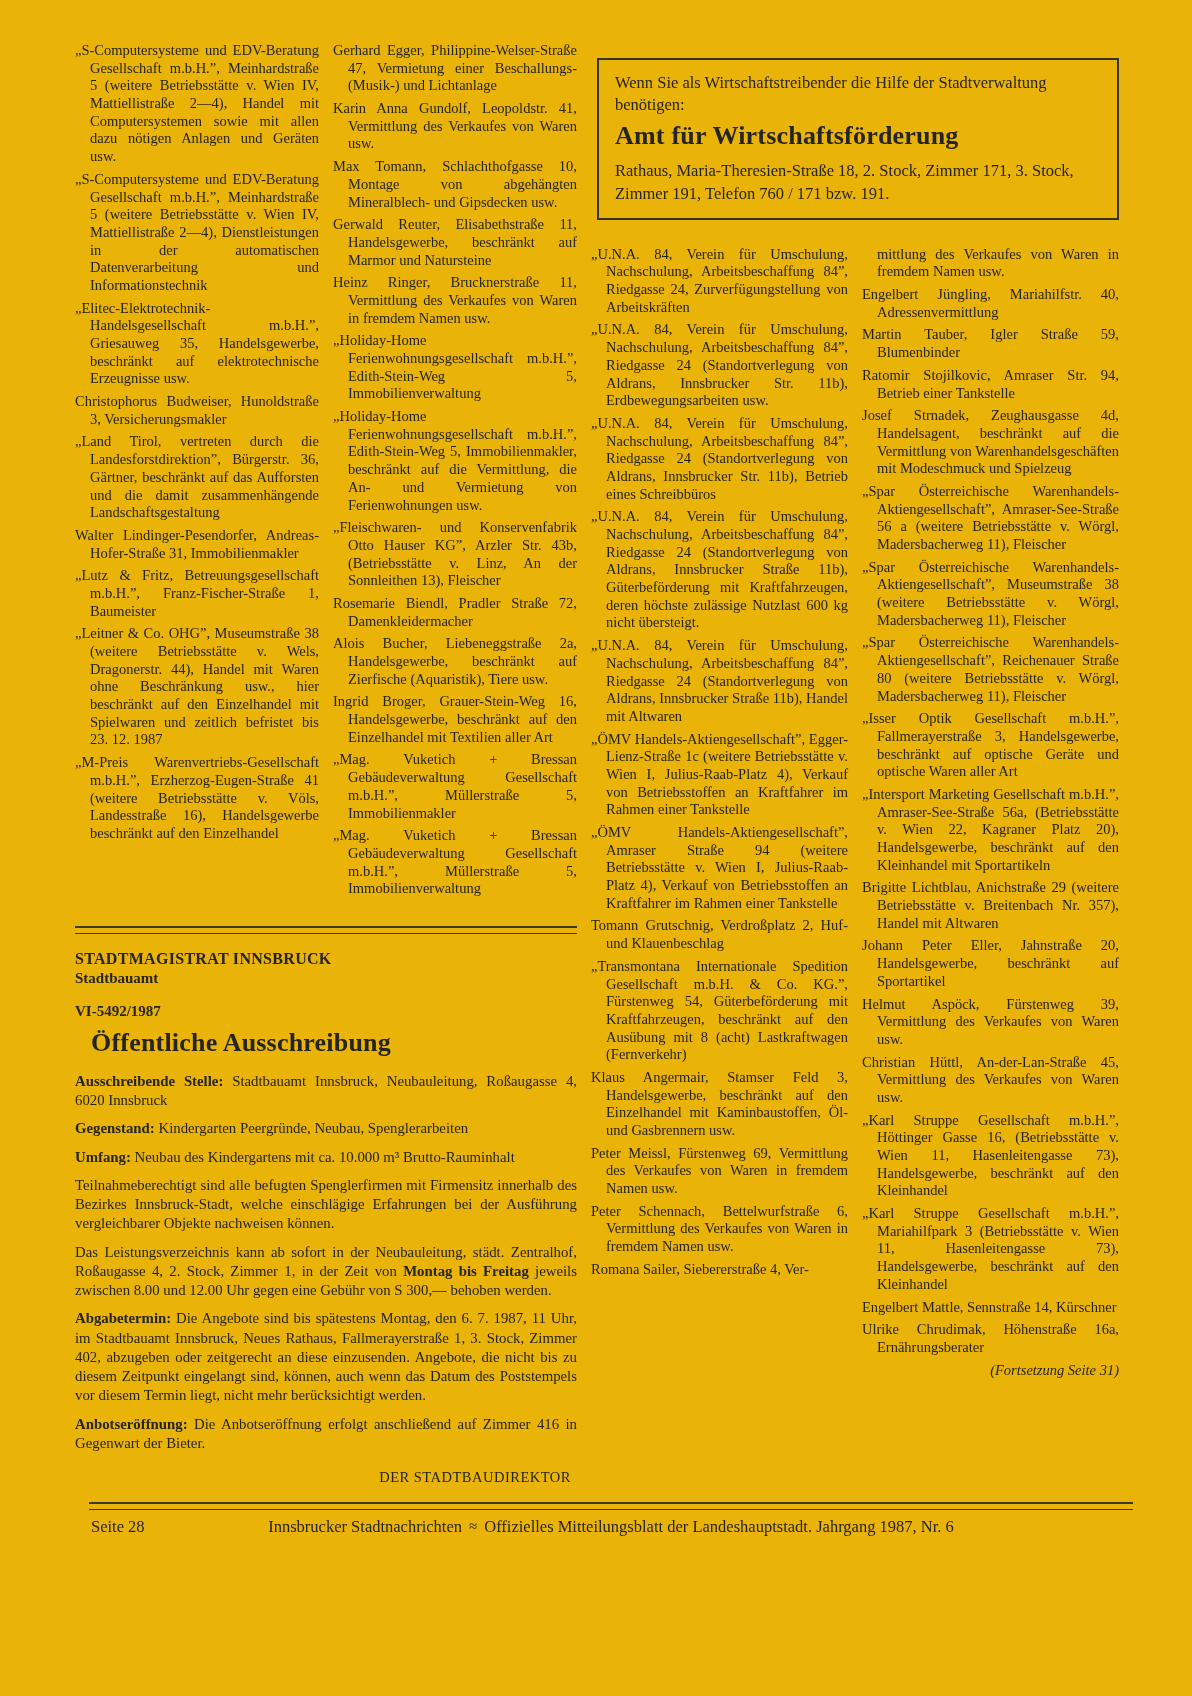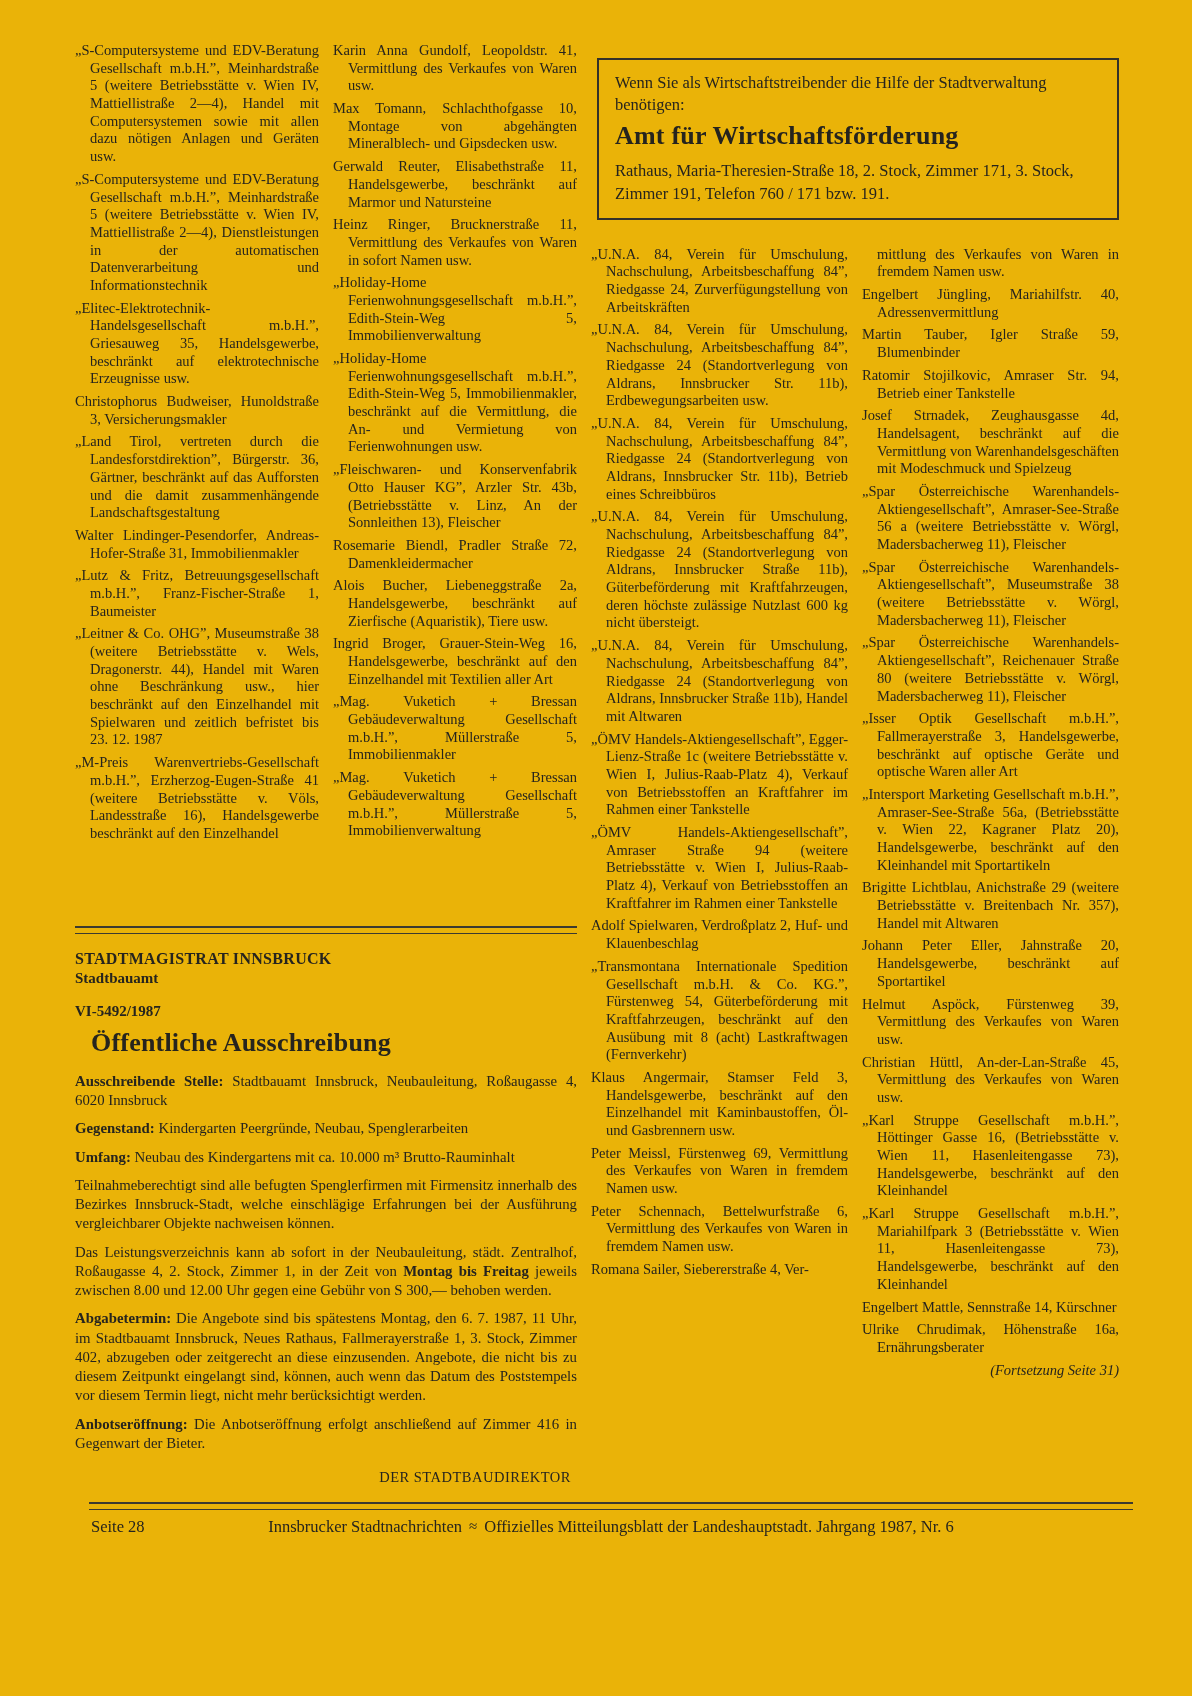--- a/index.html
+++ b/index.html
@@ -56,24 +56,25 @@
               <p class="entry">„S-Computersysteme und EDV-Beratung Gesellschaft m.b.H.”, Meinhardstraße 5 (weitere Betriebsstätte v. Wien IV, Mattiellistraße 2—4), Dienstleistungen in der automatischen Datenverarbeitung und Informationstechnik</p>
               <p class="entry">„Elitec-Elektrotechnik-Handelsgesellschaft m.b.H.”, Griesauweg 35, Handelsgewerbe, beschränkt auf elektrotechnische Erzeugnisse usw.</p>
               <p class="entry">Christophorus Budweiser, Hunoldstraße 3, Versicherungsmakler</p>
               <p class="entry">„Land Tirol, vertreten durch die Landesforstdirektion”, Bürgerstr. 36, Gärtner, beschränkt auf das Aufforsten und die damit zusammenhängende Landschaftsgestaltung</p>
               <p class="entry">Walter Lindinger-Pesendorfer, Andreas-Hofer-Straße 31, Immobilienmakler</p>
               <p class="entry">„Lutz &amp; Fritz, Betreuungsgesellschaft m.b.H.”, Franz-Fischer-Straße 1, Baumeister</p>
               <p class="entry">„Leitner &amp; Co. OHG”, Museumstraße 38 (weitere Betriebsstätte v. Wels, Dragonerstr. 44), Handel mit Waren ohne Beschränkung usw., hier beschränkt auf den Einzelhandel mit Spielwaren und zeitlich befristet bis 23. 12. 1987</p>
               <p class="entry">„M-Preis Warenvertriebs-Gesellschaft m.b.H.”, Erzherzog-Eugen-Straße 41 (weitere Betriebsstätte v. Völs, Landesstraße 16), Handelsgewerbe beschränkt auf den Einzelhandel</p>
             </div>
           <div class="dir-col">
+              <p class="entry">Gerhard Egger, Philippine-Welser-Straße 47, Vermietung einer Beschallungs- (Musik-) und Lichtanlage</p>
               <p class="entry">Karin Anna Gundolf, Leopoldstr. 41, Vermittlung des Verkaufes von Waren usw.</p>
               <p class="entry">Max Tomann, Schlachthofgasse 10, Montage von abgehängten Mineralblech- und Gipsdecken usw.</p>
               <p class="entry">Gerwald Reuter, Elisabethstraße 11, Handelsgewerbe, beschränkt auf Marmor und Natursteine</p>
-              <p class="entry">Heinz Ringer, Brucknerstraße 11, Vermittlung des Verkaufes von Waren in sofort Namen usw.</p>
+              <p class="entry">Heinz Ringer, Brucknerstraße 11, Vermittlung des Verkaufes von Waren in fremdem Namen usw.</p>
               <p class="entry">„Holiday-Home Ferienwohnungsgesellschaft m.b.H.”, Edith-Stein-Weg 5, Immobilienverwaltung</p>
               <p class="entry">„Holiday-Home Ferienwohnungsgesellschaft m.b.H.”, Edith-Stein-Weg 5, Immobilienmakler, beschränkt auf die Vermittlung, die An- und Vermietung von Ferienwohnungen usw.</p>
               <p class="entry">„Fleischwaren- und Konservenfabrik Otto Hauser KG”, Arzler Str. 43b, (Betriebsstätte v. Linz, An der Sonnleithen 13), Fleischer</p>
               <p class="entry">Rosemarie Biendl, Pradler Straße 72, Damenkleidermacher</p>
               <p class="entry">Alois Bucher, Liebeneggstraße 2a, Handelsgewerbe, beschränkt auf Zierfische (Aquaristik), Tiere usw.</p>
               <p class="entry">Ingrid Broger, Grauer-Stein-Weg 16, Handelsgewerbe, beschränkt auf den Einzelhandel mit Textilien aller Art</p>
               <p class="entry">„Mag. Vuketich + Bressan Gebäudeverwaltung Gesellschaft m.b.H.”, Müllerstraße 5, Immobilienmakler</p>
               <p class="entry">„Mag. Vuketich + Bressan Gebäudeverwaltung Gesellschaft m.b.H.”, Müllerstraße 5, Immobilienverwaltung</p>
             </div>
         </div>
@@ -107,21 +108,21 @@
 
         <div class="dir-row">
           <div class="dir-col">
               <p class="entry">„U.N.A. 84, Verein für Umschulung, Nachschulung, Arbeitsbeschaffung 84”, Riedgasse 24, Zurverfügungstellung von Arbeitskräften</p>
               <p class="entry">„U.N.A. 84, Verein für Umschulung, Nachschulung, Arbeitsbeschaffung 84”, Riedgasse 24 (Standortverlegung von Aldrans, Innsbrucker Str. 11b), Erdbewegungsarbeiten usw.</p>
               <p class="entry">„U.N.A. 84, Verein für Umschulung, Nachschulung, Arbeitsbeschaffung 84”, Riedgasse 24 (Standortverlegung von Aldrans, Innsbrucker Str. 11b), Betrieb eines Schreibbüros</p>
               <p class="entry">„U.N.A. 84, Verein für Umschulung, Nachschulung, Arbeitsbeschaffung 84”, Riedgasse 24 (Standortverlegung von Aldrans, Innsbrucker Straße 11b), Güterbeförderung mit Kraftfahrzeugen, deren höchste zulässige Nutzlast 600 kg nicht übersteigt.</p>
               <p class="entry">„U.N.A. 84, Verein für Umschulung, Nachschulung, Arbeitsbeschaffung 84”, Riedgasse 24 (Standortverlegung von Aldrans, Innsbrucker Straße 11b), Handel mit Altwaren</p>
               <p class="entry">„ÖMV Handels-Aktiengesellschaft”, Egger-Lienz-Straße 1c (weitere Betriebsstätte v. Wien I, Julius-Raab-Platz 4), Verkauf von Betriebsstoffen an Kraftfahrer im Rahmen einer Tankstelle</p>
               <p class="entry">„ÖMV Handels-Aktiengesellschaft”, Amraser Straße 94 (weitere Betriebsstätte v. Wien I, Julius-Raab-Platz 4), Verkauf von Betriebsstoffen an Kraftfahrer im Rahmen einer Tankstelle</p>
-              <p class="entry">Adolf Spielwaren, Verdroßplatz 2, Huf- und Klauenbeschlag</p>
+              <p class="entry">Tomann Grutschnig, Verdroßplatz 2, Huf- und Klauenbeschlag</p>
               <p class="entry">„Transmontana Internationale Spedition Gesellschaft m.b.H. &amp; Co. KG.”, Fürstenweg 54, Güterbeförderung mit Kraftfahrzeugen, beschränkt auf den Ausübung mit 8 (acht) Lastkraftwagen (Fernverkehr)</p>
               <p class="entry">Klaus Angermair, Stamser Feld 3, Handelsgewerbe, beschränkt auf den Einzelhandel mit Kaminbaustoffen, Öl- und Gasbrennern usw.</p>
               <p class="entry">Peter Meissl, Fürstenweg 69, Vermittlung des Verkaufes von Waren in fremdem Namen usw.</p>
               <p class="entry">Peter Schennach, Bettelwurfstraße 6, Vermittlung des Verkaufes von Waren in fremdem Namen usw.</p>
               <p class="entry">Romana Sailer, Siebererstraße 4, Ver-</p>
             </div>
           <div class="dir-col">
               <p class="entry cont">mittlung des Verkaufes von Waren in fremdem Namen usw.</p>
               <p class="entry">Engelbert Jüngling, Mariahilfstr. 40, Adressenvermittlung</p>
               <p class="entry">Martin Tauber, Igler Straße 59, Blumenbinder</p>

